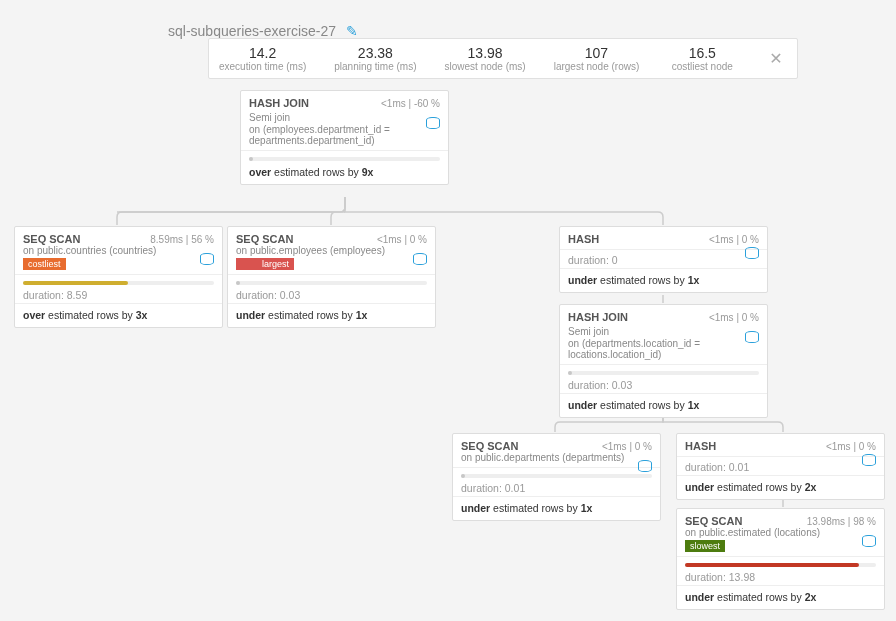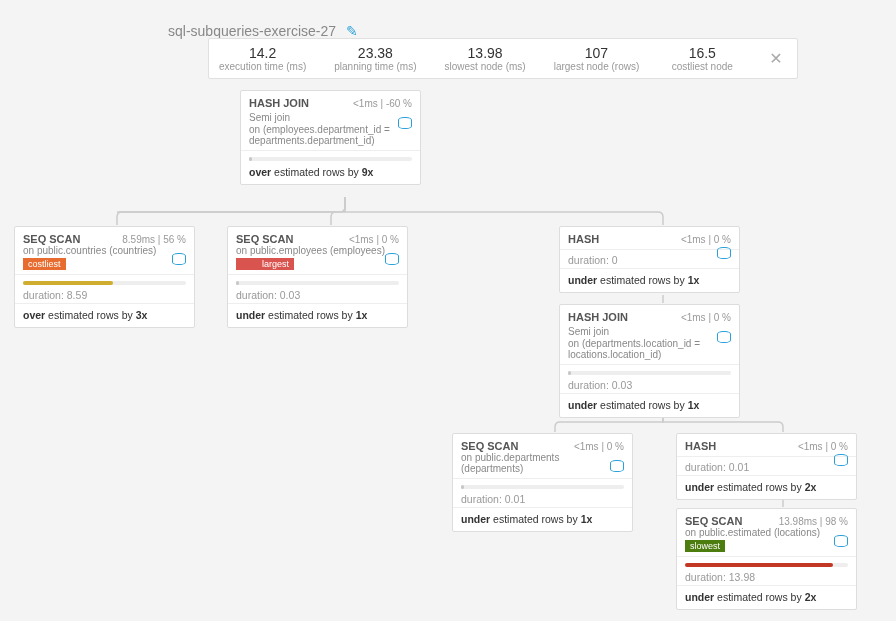--- a/index.html
+++ b/index.html
@@ -32,21 +32,21 @@
     gap: 28px;
     margin-top: 8px;
   }
   .stat { text-align: center; min-width: 70px; }
   .stat .v { font-size: 14px; color: #333; }
   .stat .l { font-size: 10px; color: #999; }
   .close-x { color: #aaa; font-size: 16px; cursor: pointer; padding: 0 4px; }
 
   .node {
     position: absolute;
-    width: 181px;
+    width: 209px;
     background: #fff;
     border: 1px solid #ddd;
     border-radius: 2px;
   }
   .node .header {
     padding: 6px 8px 4px 8px;
     border-bottom: 1px solid #eee;
     font-size: 11px;
   }
   .node .title-line { display: flex; align-items: baseline; }

